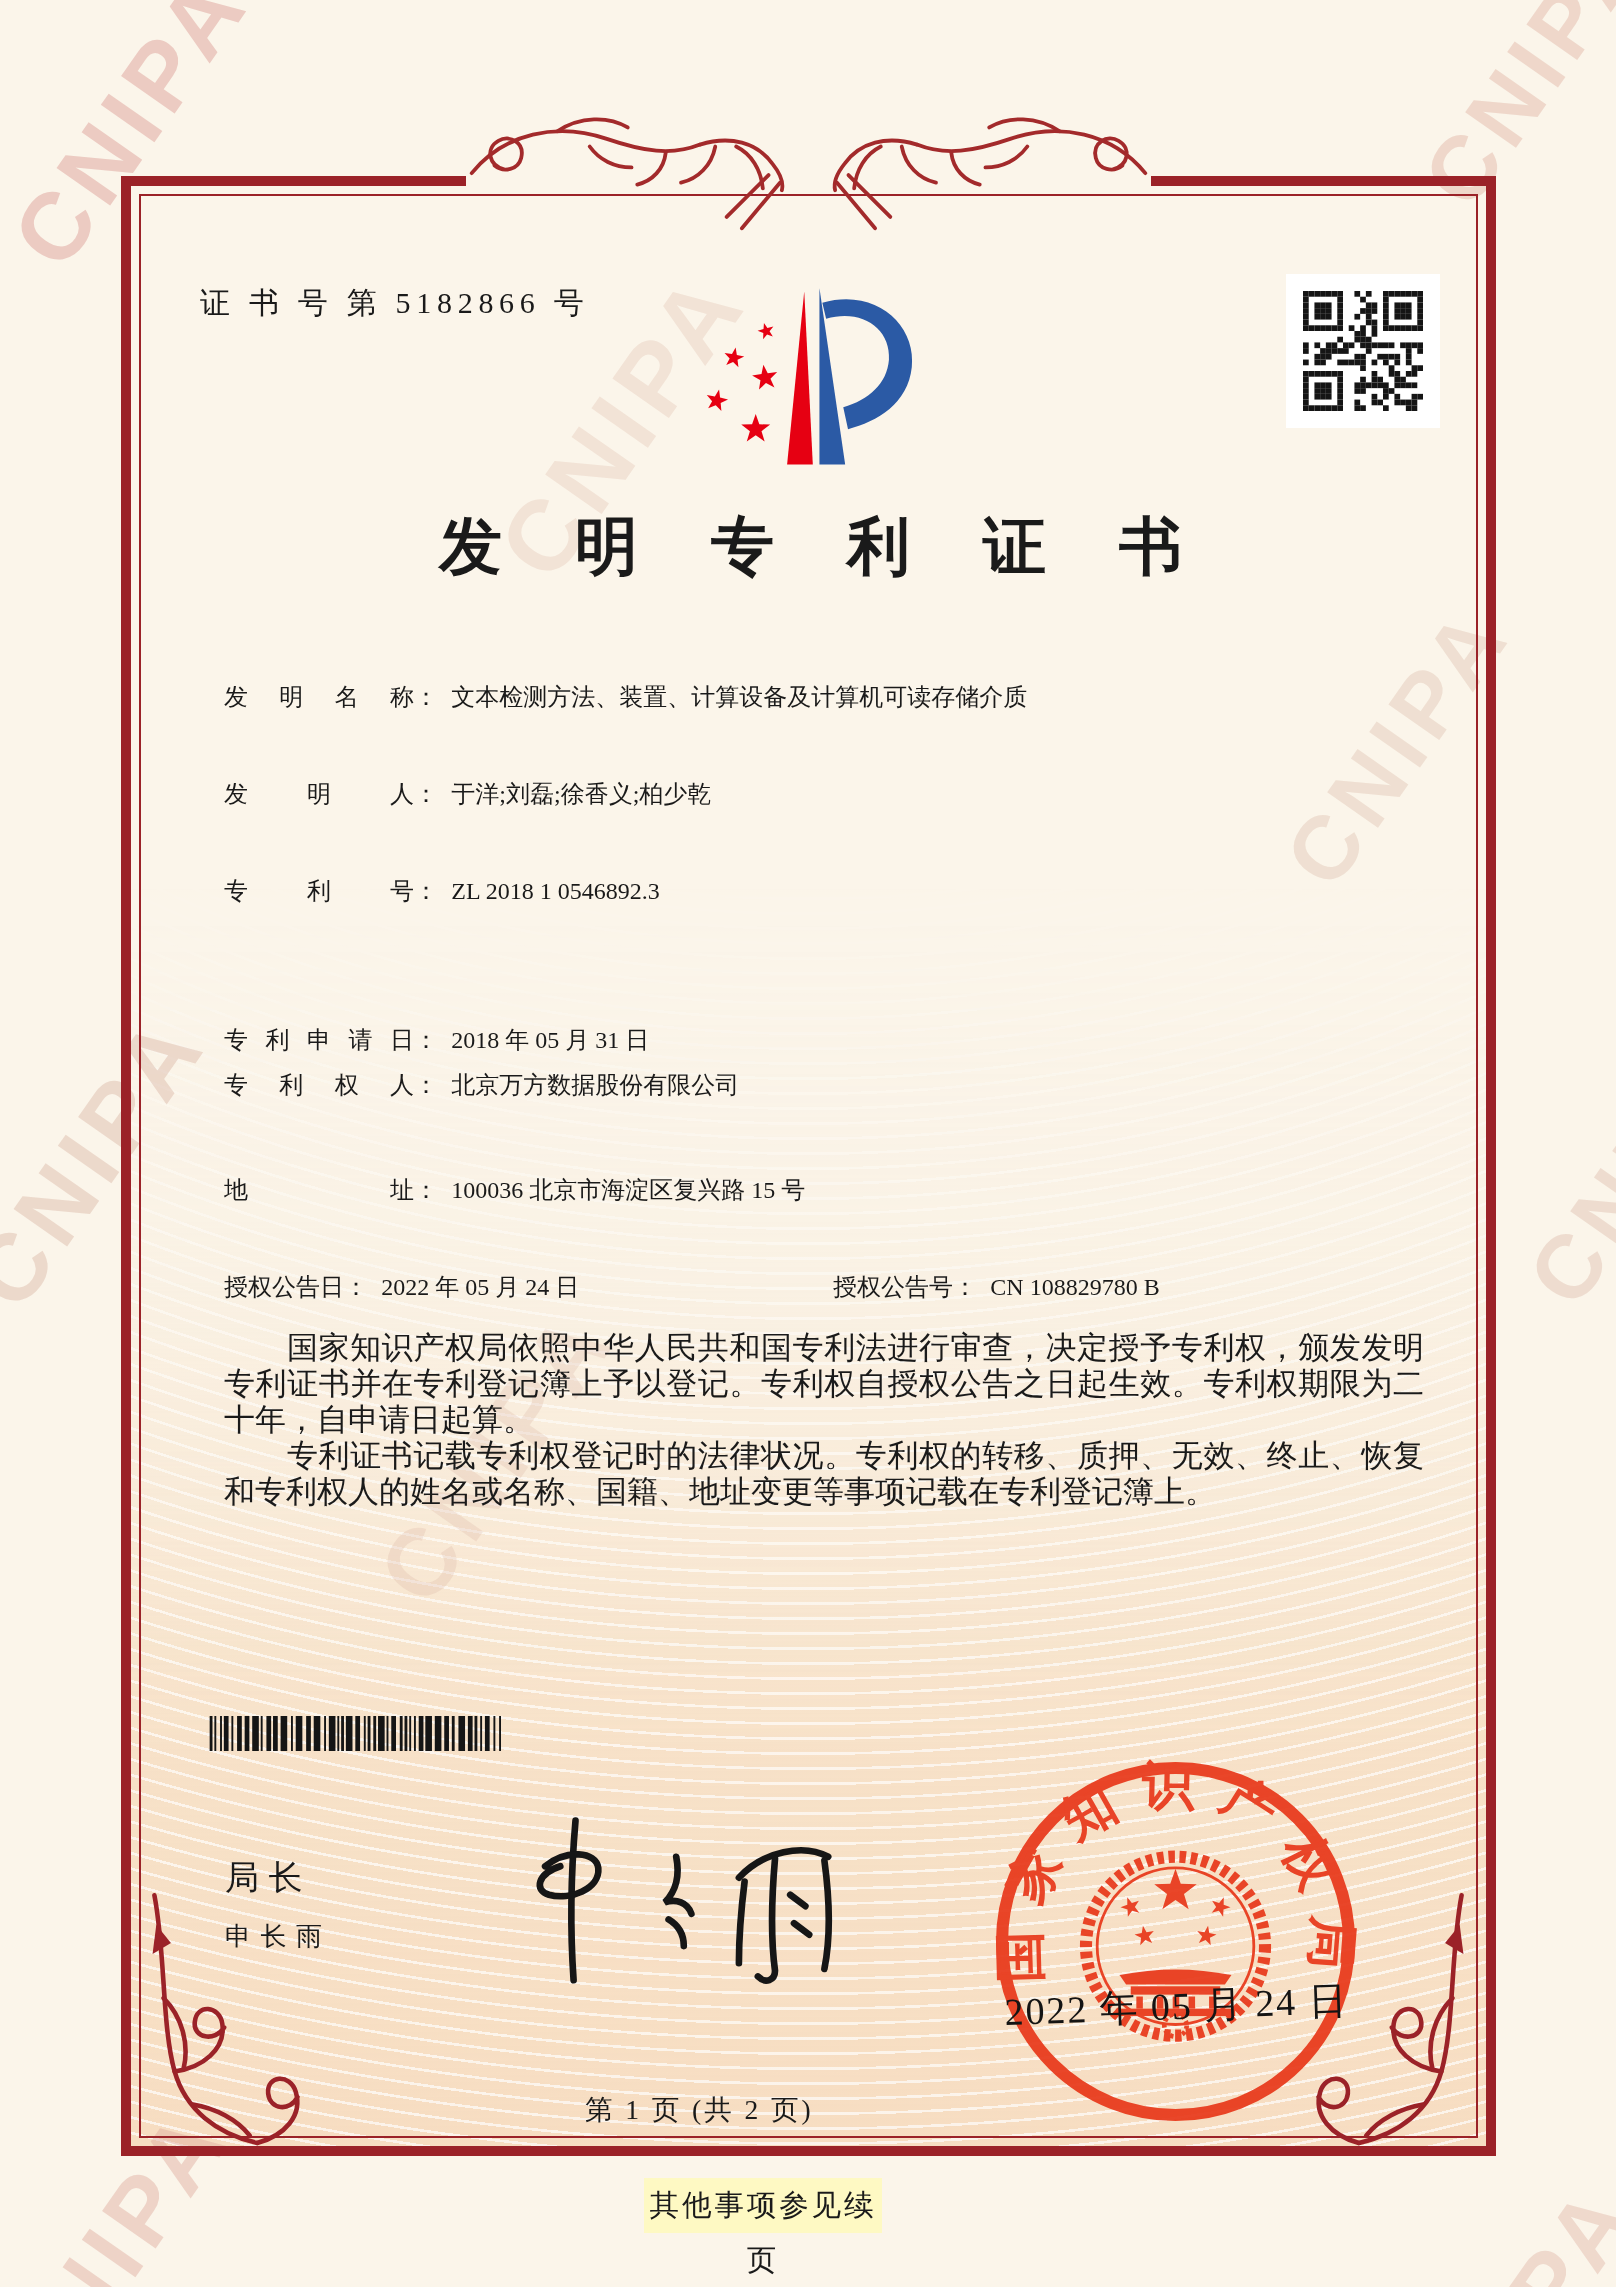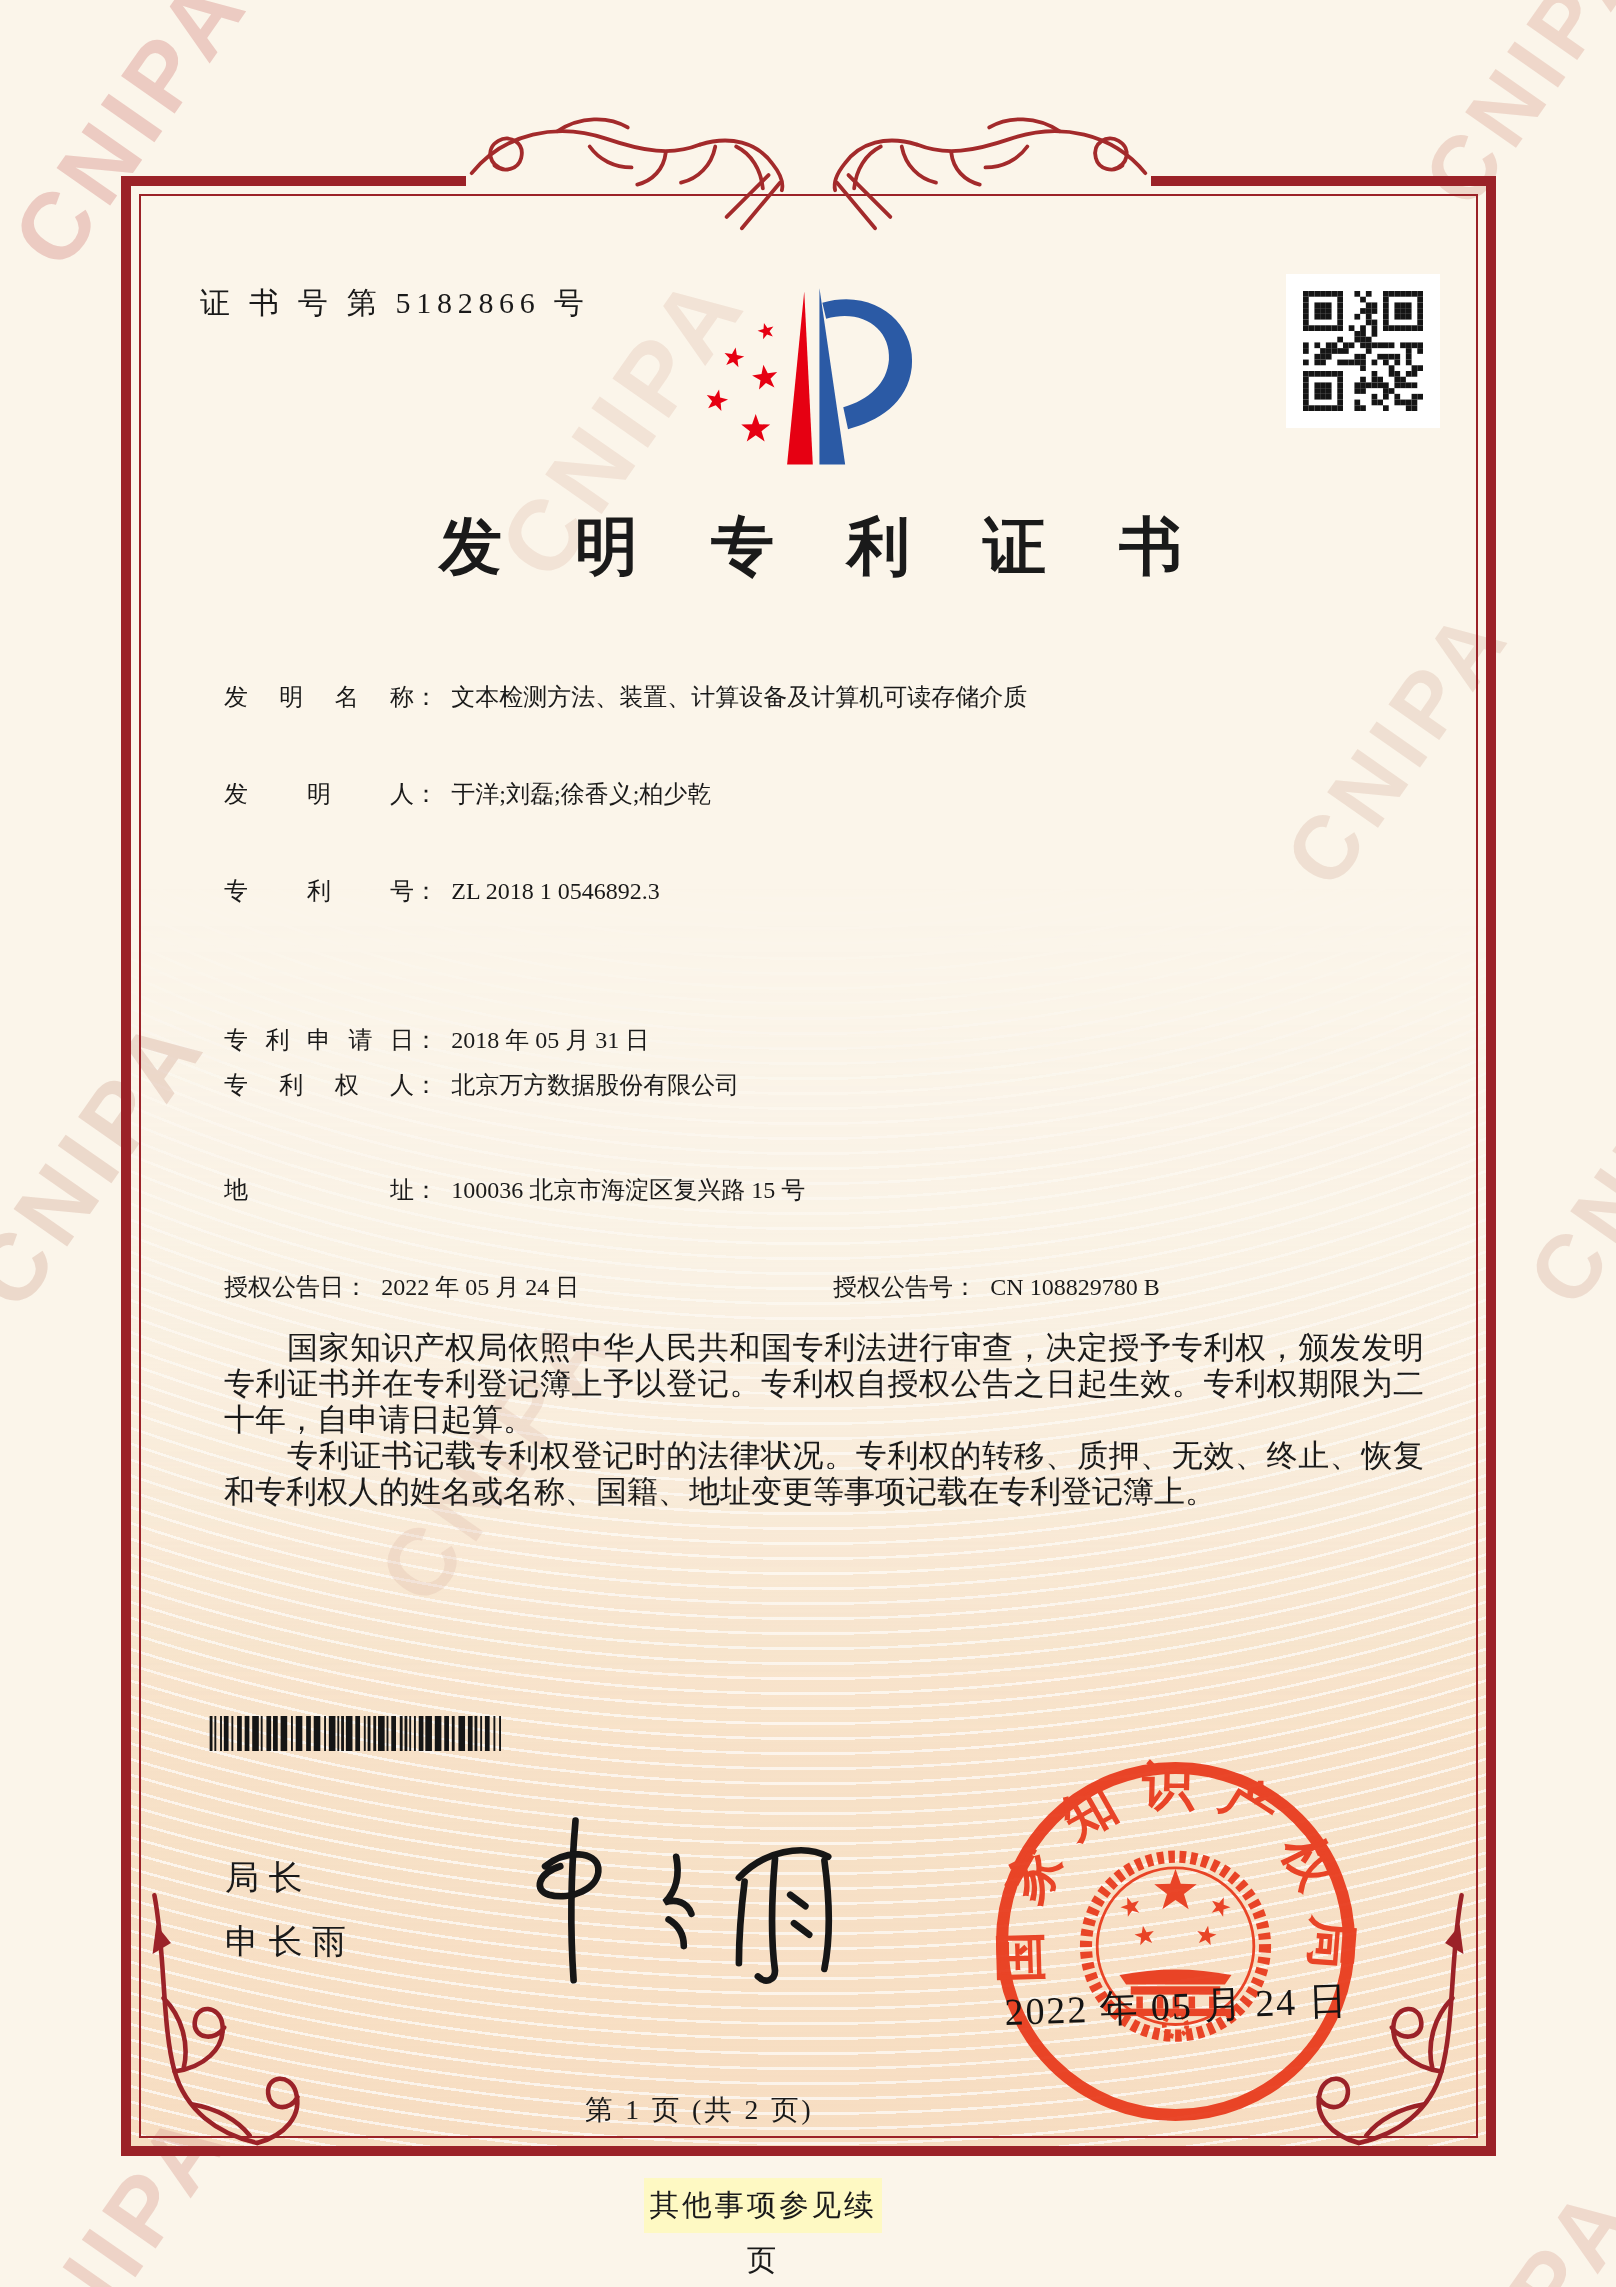--- a/index.html
+++ b/index.html
@@ -50,21 +50,21 @@
   .fvalue { display:inline-block; margin-left:13.3px; }
   .pair2 { position:absolute; left:609px; top:0; white-space:nowrap; }
   
   .body-text { position:absolute; left:224px; top:1330px; width:1200px; z-index:3;
     font-size:31px; line-height:36px; text-align:justify; }
   .body-text p { text-indent:63px; }
   
   .barcode { position:absolute; left:209px; top:1716px; z-index:3; }
   .signer-title { position:absolute; left:225px; top:1855px; font-size:34px;
     letter-spacing:9.5px; z-index:3; }
-  .signer-name { position:absolute; left:225px; top:1919px; font-size:34px;
+  .signer-name { position:absolute; left:225px; top:1919px; font-size:26px;
     letter-spacing:9.5px; z-index:3;text-align:right; }
   .signature { position:absolute; left:490px; top:1805px; z-index:3; }
   .seal { position:absolute; left:989px; top:1755px; z-index:4; opacity:.93; }
   .seal-date { position:absolute; left:991px; top:1981px; width:371px; z-index:5;
     font-size:38px; text-align:center; letter-spacing:1.9px; transform:rotate(-2deg);
     color:#141414; white-space:nowrap; }
   .page-num { position:absolute; left:585px; top:2091px; width:380px; z-index:3;
     font-size:27.6px; text-align:left; letter-spacing:2.9px; }
   .next-note { position:absolute; left:644px; top:2178px; width:238px; height:55px;
     background:#fef9c3; z-index:6; font-size:29.5px; line-height:55px; text-align:center;

